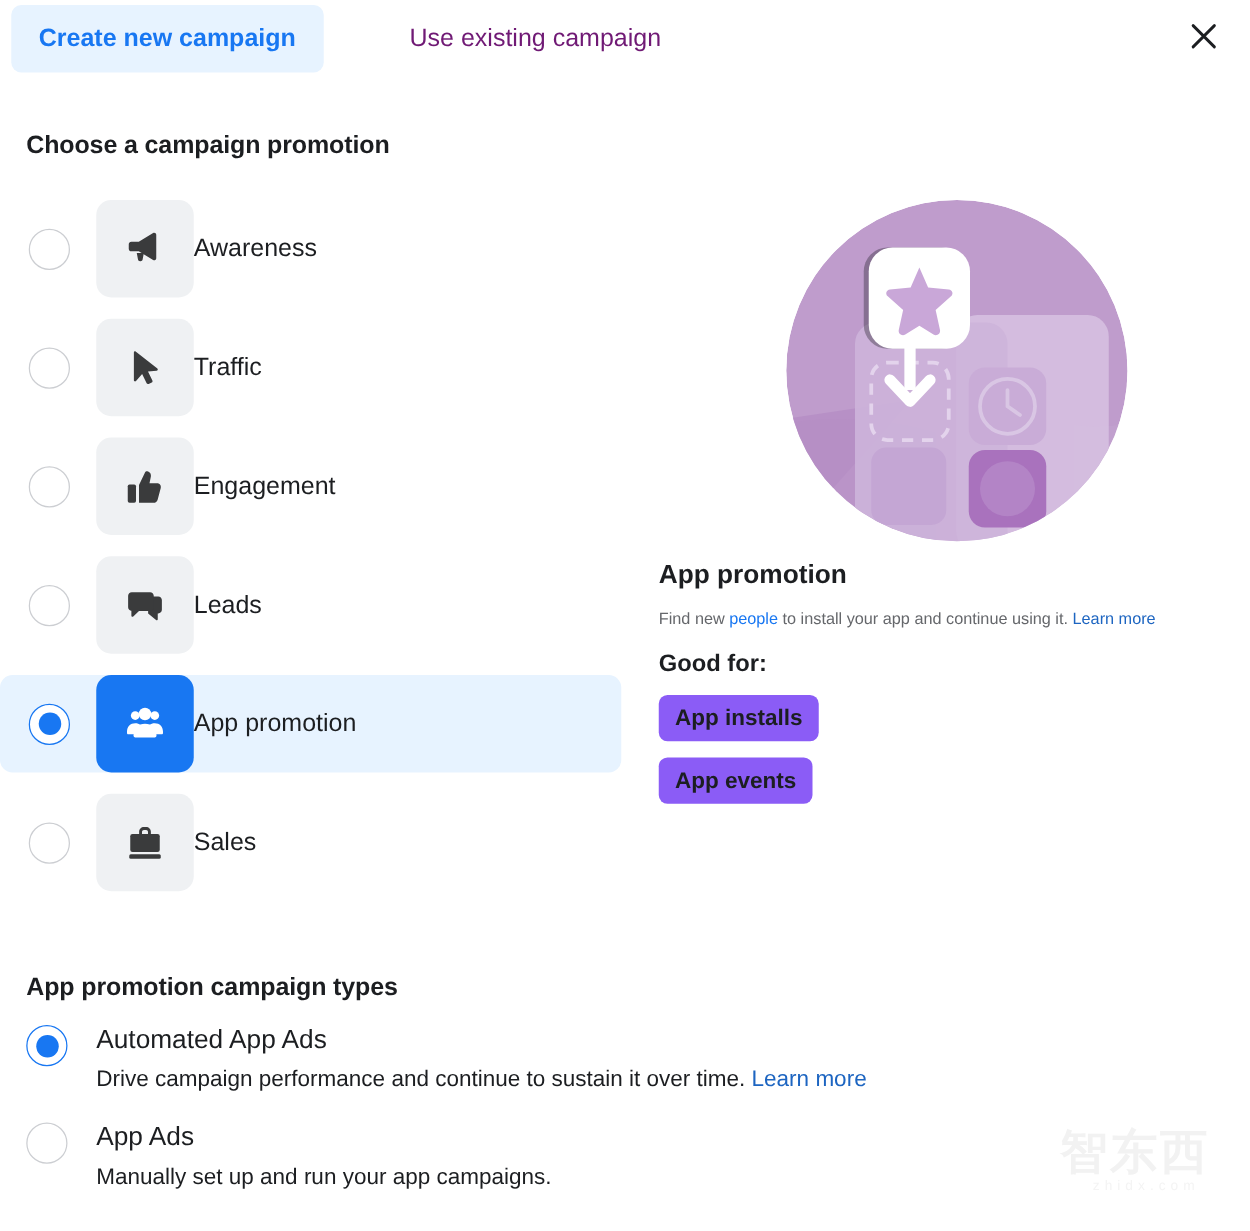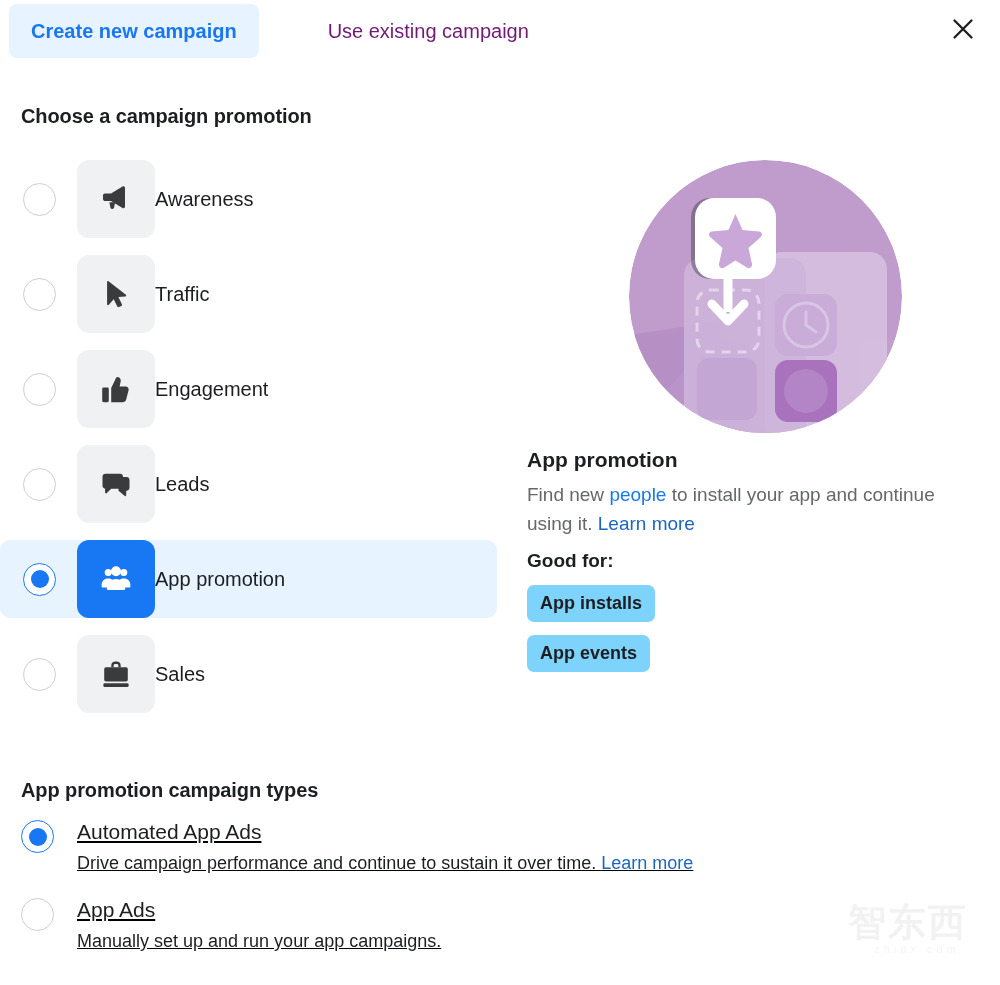--- a/index.html
+++ b/index.html
@@ -149,39 +149,39 @@
     position: relative;
   }
   .detail-title {
     margin-top: 15px;
     font-size: 21px;
     font-weight: bold;
     color: #1c1e21;
   }
   .detail-desc {
     margin-top: 8px;
-    font-size: 19px;
+    font-size: 13px;
     line-height: 29px;
     color: #65676b;
     width: 420px;
   }
   .link {
     color: #1d65c1;
     cursor: pointer;
   }
   .link-people { color: #1877f2; }
   .goodfor-label {
     margin-top: 12px;
     font-size: 19px;
     font-weight: bold;
     color: #1c1e21;
   }
   .chip {
     display: inline-block;
-    background: #7dd3fc;
+    background: #8b5cf6;
     color: #1c1e21;
     font-size: 18px;
     font-weight: bold;
     padding: 8px 13px;
     border-radius: 7px;
     margin-top: 13px;
   }
   .chip-row { display: block; }
 
   
@@ -189,21 +189,20 @@
     position: absolute;
     left: 21px;
     top: 818px;
     width: 830px;
   }
   .type-row {
     display: flex;
     align-items: flex-start;
     margin-bottom: 21px;
     cursor: pointer;
-    text-decoration: underline;
   }
   .type-radio {
     width: 33px;
     height: 33px;
     border: 1.6px solid #ccced2;
     border-radius: 50%;
     background: #fff;
     flex: 0 0 auto;
     display: flex;
     align-items: center;

